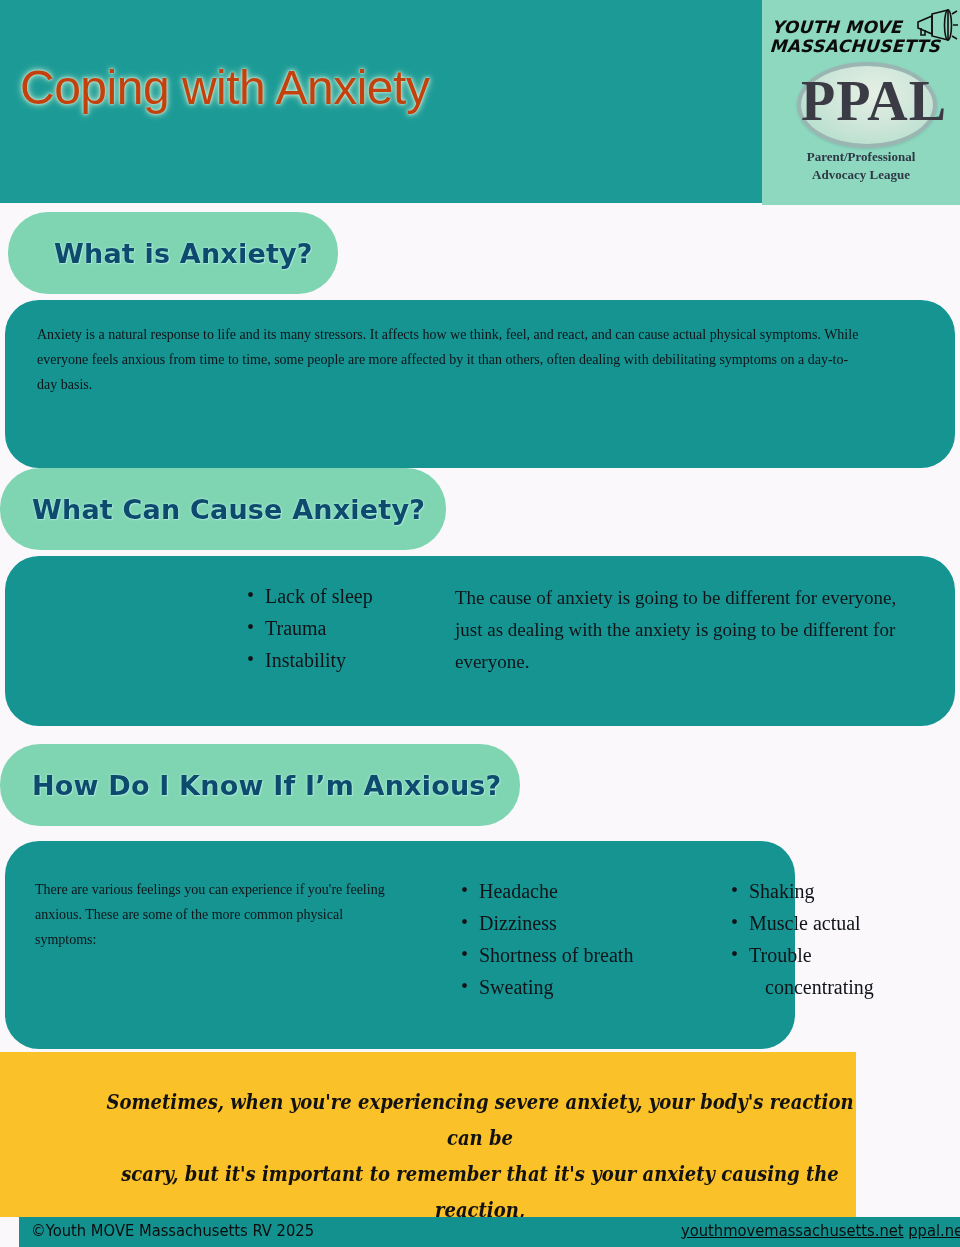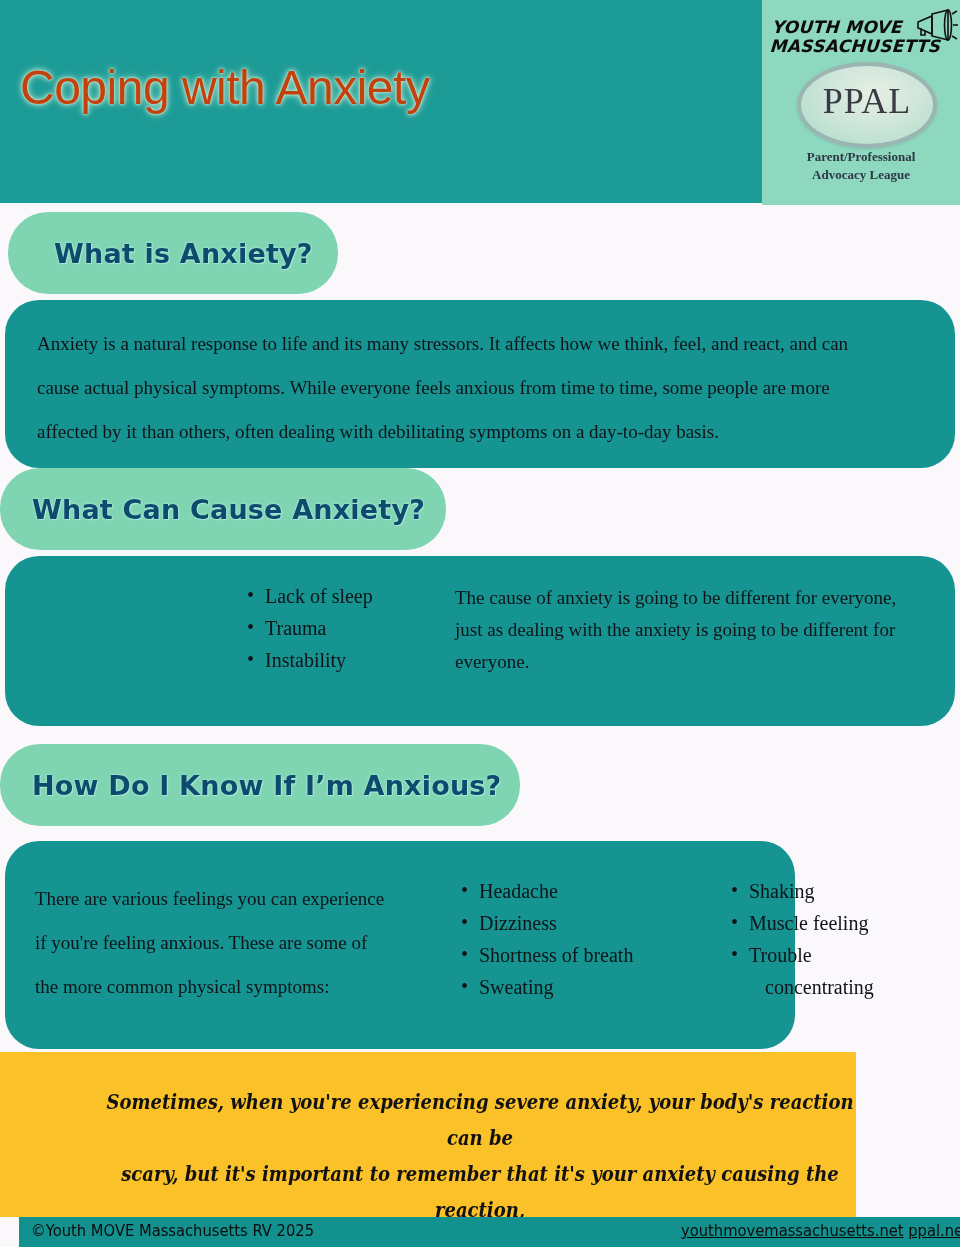--- a/index.html
+++ b/index.html
@@ -75,22 +75,22 @@
     border-radius: 50%;
     background: radial-gradient(ellipse at 55% 35%, #e6efe4 0%, #cfe6da 45%, #a9dcc6 100%);
     box-shadow: 0 1px 3px rgba(0,0,0,0.12);
   }
   .ppal-text {
     position: absolute;
     left: 0; top: 13px;
     width: 132px;
     text-align: center;
     font-family: "Liberation Serif", serif;
-    font-weight: normal;
-    font-size: 36px;
+    font-weight: bold;
+    font-size: 56px;
     line-height: 44px;
     color: #3b3b45;
     letter-spacing: 1px;
   }
   .ppal-sub {
     position: absolute;
     left: 0; top: 148px;
     width: 198px;
     text-align: center;
     font-family: "Liberation Serif", serif;
@@ -123,22 +123,22 @@
   }
 
   
   .panel {
     position: absolute;
     background: #159492;
     border-radius: 34px;
   }
   .body-text {
     font-family: "Liberation Serif", serif;
-    font-size: 19px;
-    line-height: 44px;
+    font-size: 14px;
+    line-height: 25px;
     color: #101418;
   }
 
   ul.bullets {
     list-style: none;
     margin: 0;
     padding: 0;
   }
   ul.bullets li {
     position: relative;
@@ -280,21 +280,21 @@
 <div class="panel" style="left:5px; top:841px; width:790px; height:208px;">
   <div class="body-text" style="position:absolute; left:30px; top:36px; width:350px;">There are various feelings you can experience if you're feeling anxious. These are some of the more common physical symptoms:</div>
   <ul class="bullets" style="position:absolute; left:452px; top:34px; width:250px;">
     <li>Headache</li>
     <li>Dizziness</li>
     <li>Shortness of breath</li>
     <li>Sweating</li>
   </ul>
   <ul class="bullets" style="position:absolute; left:722px; top:34px; width:220px;">
     <li>Shaking</li>
-    <li>Muscle feeling</li>
+    <li>Muscle actual</li>
     <li><span>Trouble</span><span class="cont">concentrating</span></li>
   </ul>
 </div>
 
 <div class="callout">
   <div class="callout-text">
     <div>Sometimes, when you're experiencing severe anxiety, your body's reaction can be</div>
     <div>scary, but it's important to remember that it's your anxiety causing the reaction,</div>
     <div>and there are things you can do to help bring yourself to a calmer state.</div>
   </div>

